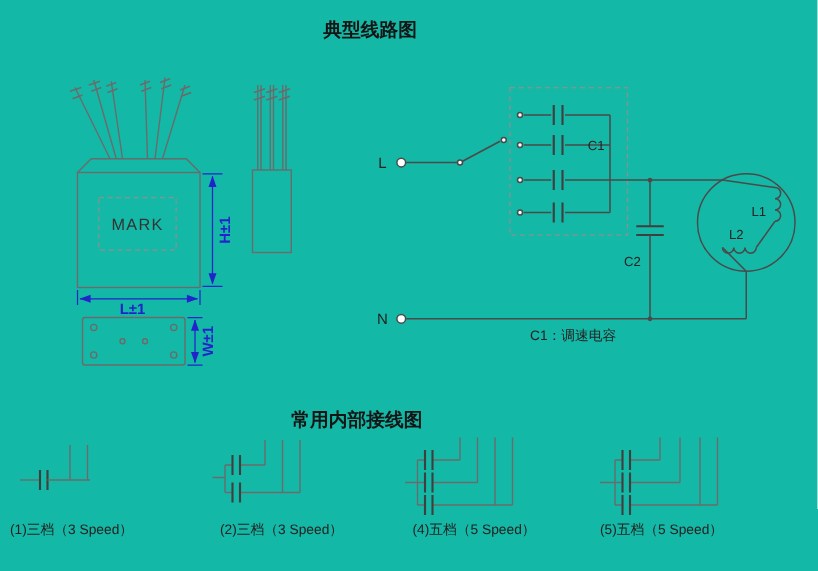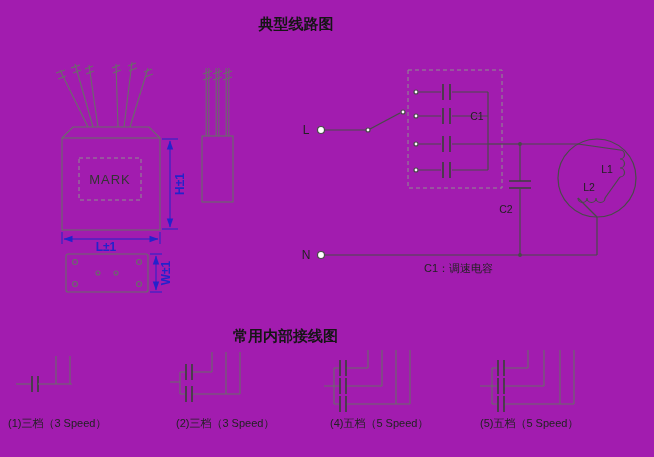--- a/index.html
+++ b/index.html
@@ -1,16 +1,16 @@
 <!DOCTYPE html>
 <html><head>
 <meta charset="utf-8">
 <style>
   html,body{margin:0;padding:0;background:#fff}
-  .page{position:relative;width:654px;height:457px;background:#a21caf;overflow:hidden}
+  .page{position:relative;width:654px;height:457px;background:#14b8a6;overflow:hidden}
   svg{font-family:"Liberation Sans","DejaVu Sans",sans-serif;display:block}
   .title{font-size:15px;font-weight:bold;fill:#151515}
   .s{stroke:#6b6b6b;stroke-width:1.1;fill:none}
   .c{stroke:#4a4a4a;stroke-width:1.2;fill:none}
   .plate{stroke:#3f3f3f;stroke-width:1.7;fill:none}
   .dashrect{stroke:#8f8f8f;stroke-width:1;fill:none;stroke-dasharray:4 3}
   .dim{stroke:#2323cc;stroke-width:1;fill:none}
   .dimtxt{fill:#2323cc;font-size:12px;font-weight:bold}
   .lbl{fill:#222;font-size:11px}
   .slbl{fill:#222;font-size:10.5px}

